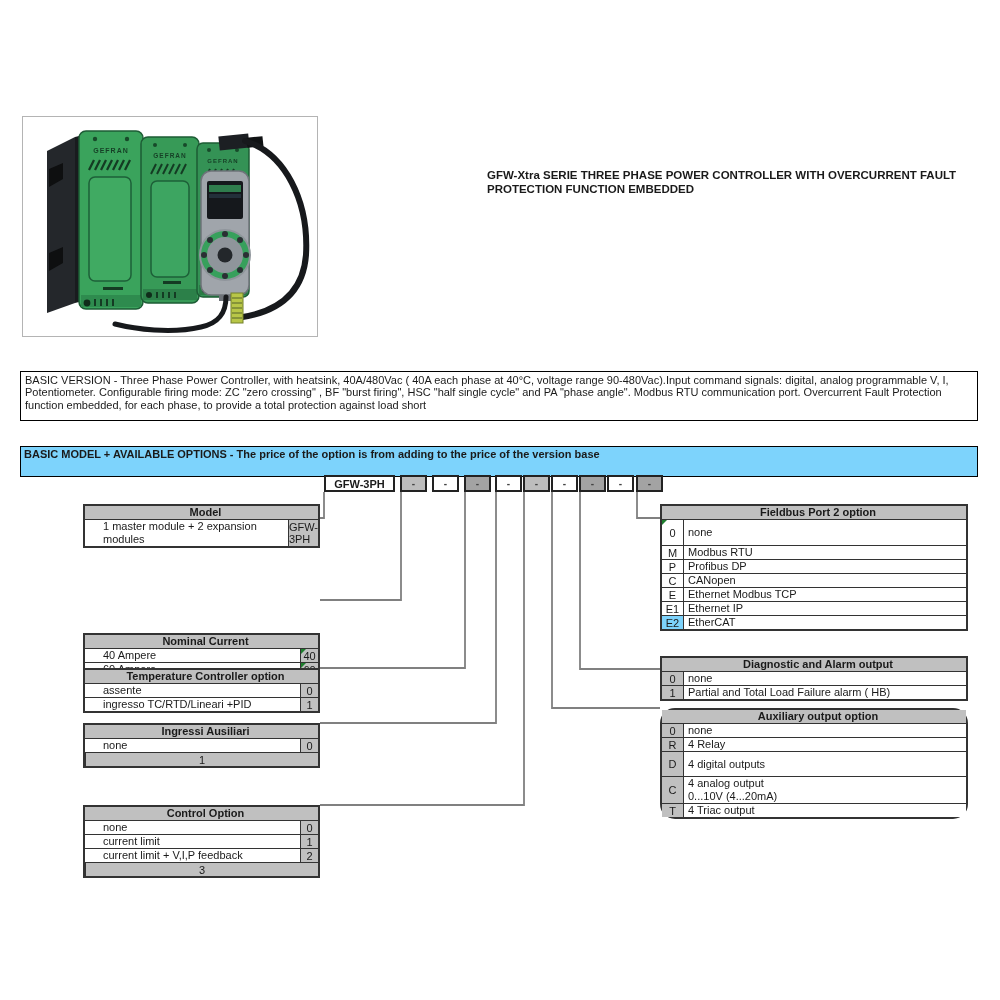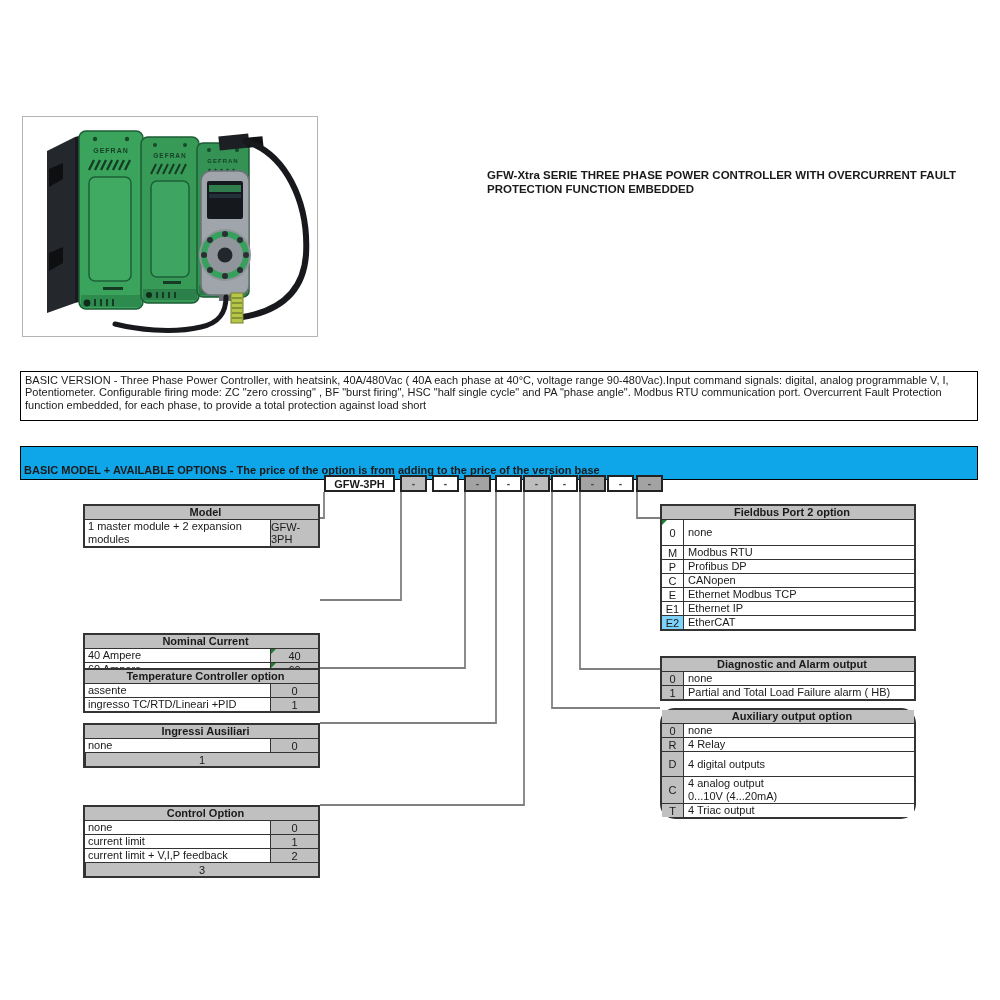--- a/index.html
+++ b/index.html
@@ -17,46 +17,46 @@
     position:absolute;left:487px;top:168px;width:478px;
     font-size:11.5px;font-weight:bold;line-height:14px;color:#1a1a1a;
   }
   
   .basic-version{
     position:absolute;left:20px;top:371px;width:958px;height:50px;
     border:1px solid #000;box-sizing:border-box;
     font-size:11px;line-height:12.4px;padding:2px 4px;background:#fff;
   }
   .options-banner{
-    position:absolute;left:20px;top:446px;width:958px;height:20px;
+    position:absolute;left:20px;top:446px;width:958px;height:31px;
     border:1px solid #000;box-sizing:border-box;
-    font-size:11px;font-weight:bold;line-height:14px;padding:16px 3px;background:#0ea5e9;
+    font-size:11px;font-weight:bold;line-height:14px;padding:0 3px;background:#7dd3fc;
   }
   
   .code-box{
     position:absolute;top:475px;height:17px;box-sizing:border-box;
     border:2px solid #222;display:flex;align-items:center;justify-content:center;
     font-size:11px;font-weight:bold;z-index:3;background:#fff;
   }
   .model-code{left:324px;width:71px;}
   .dash-box{width:27px;font-size:10px;color:#444;}
   
   .connectors{position:absolute;left:0;top:0;z-index:1;pointer-events:none;}
   
   .otable{
     position:absolute;background:#fff;border:2px solid #333;box-sizing:border-box;z-index:2;
   }
   .ltable{width:237px;}
-  .rtable{width:256px;}
+  .rtable{width:308px;}
   .ttitle{
     background:#c0c0c0;font-weight:bold;font-size:11px;text-align:center;
     height:13px;line-height:13px;overflow:hidden;padding-left:8px;
   }
   .trow{display:flex;align-items:stretch;border-top:1px solid #333;min-height:13px;}
-  .tlabel{width:179px;padding:0 3px;font-size:11px;line-height:13px;background:#fff;}
+  .tlabel{width:179px;padding:0 18px;font-size:11px;line-height:13px;background:#fff;}
   .tvalue{
     flex:1;border-left:1px solid #333;background:#c0c0c0;position:relative;
     display:flex;align-items:center;justify-content:center;font-size:11px;
   }
   .tcode{
     width:21px;border-right:1px solid #333;position:relative;
     display:flex;align-items:center;justify-content:center;font-size:11px;flex:none;
   }
   .tlabel2{flex:1;padding:0 4px;font-size:11px;line-height:13px;background:#fff;
     display:flex;flex-direction:column;justify-content:center;}

